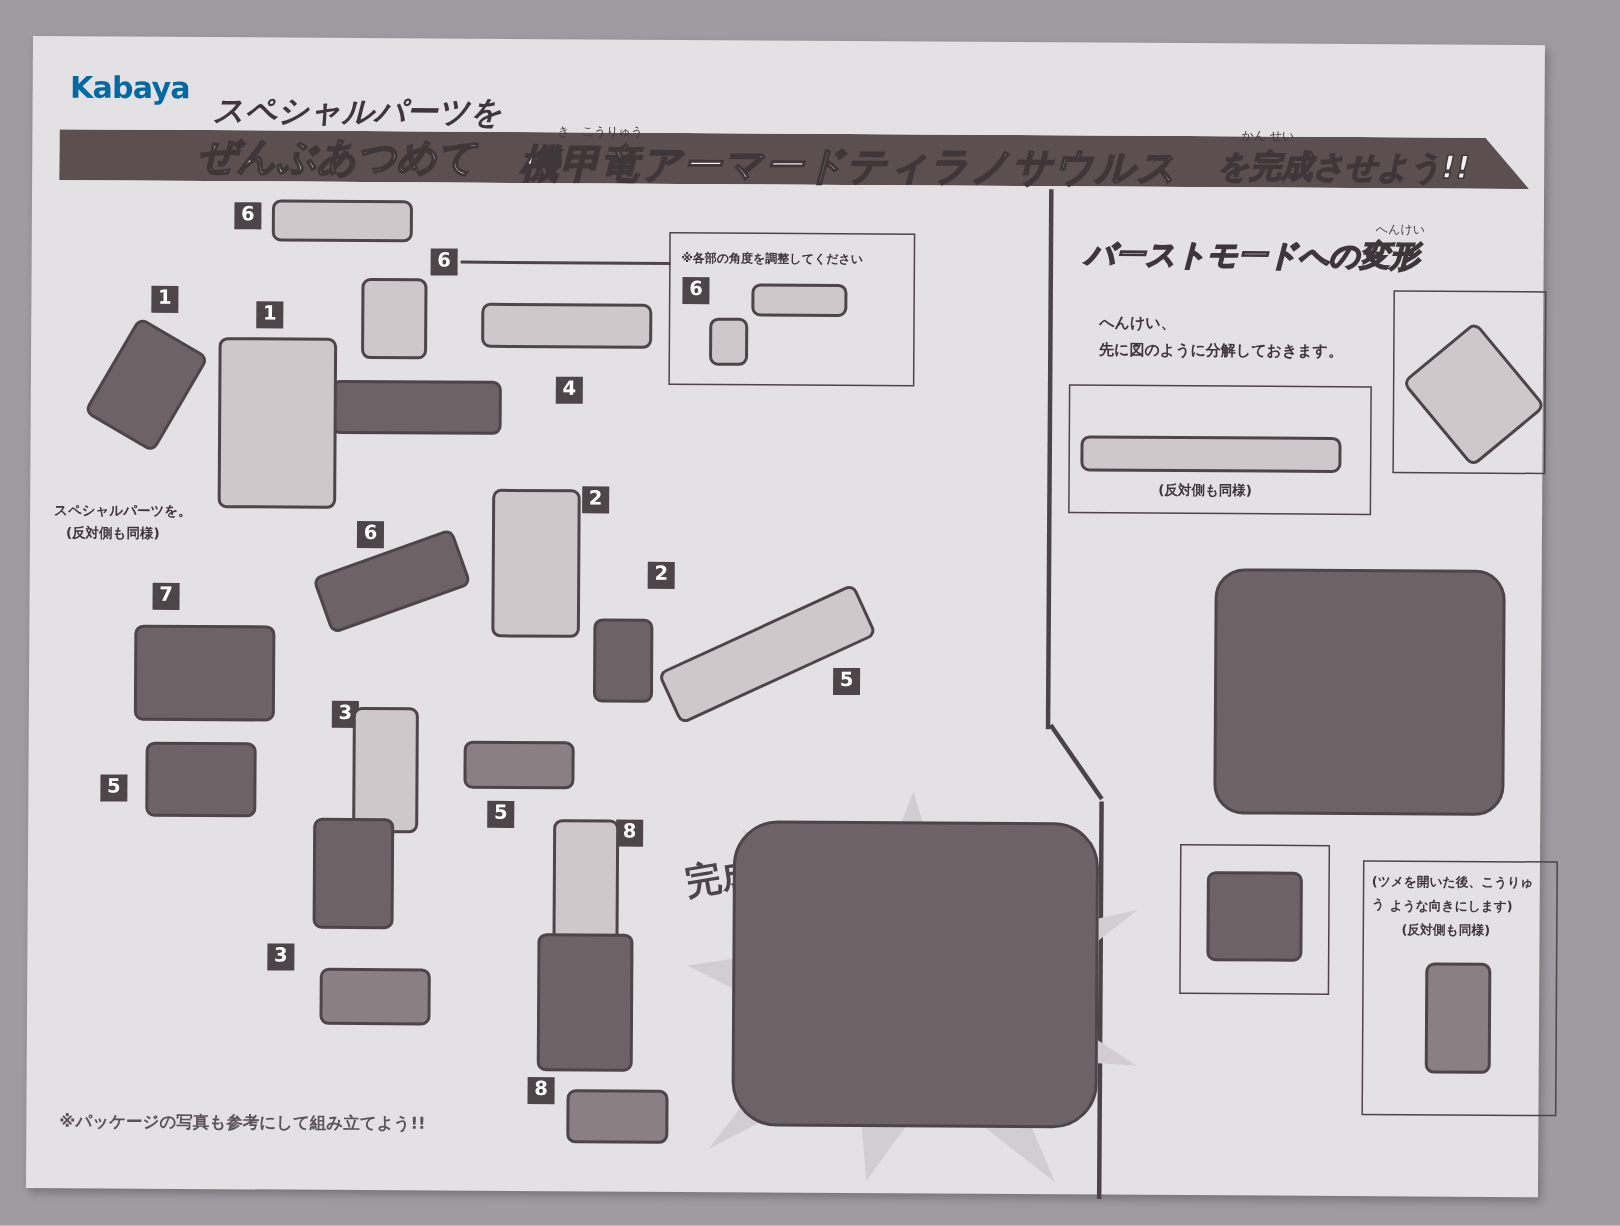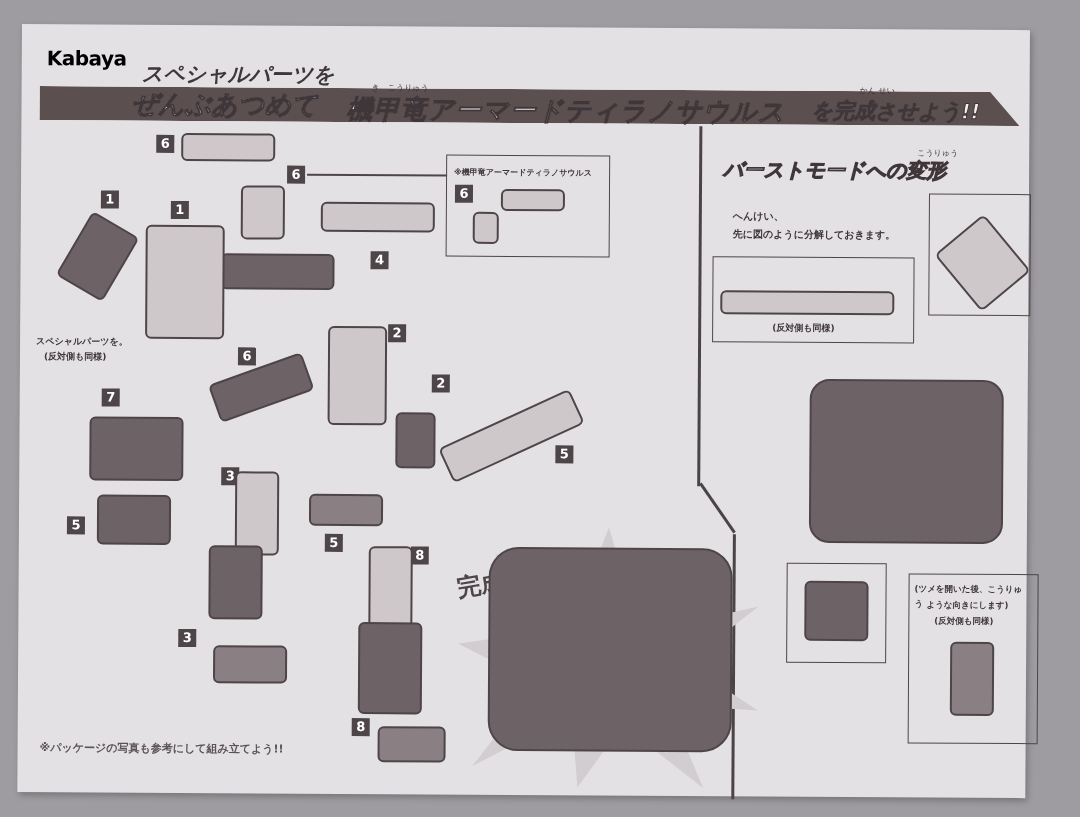--- a/index.html
+++ b/index.html
@@ -1,18 +1,18 @@
 <!DOCTYPE html>
 <html><head>
 <meta charset="utf-8">
 <style>
   html,body{margin:0;padding:0;}
   body{width:1080px;height:817px;background:#9e9ca0;position:relative;overflow:hidden;font-family:"DejaVu Sans",sans-serif;}
   .paper{position:absolute;left:22px;top:24px;width:1008px;height:768px;background:#e4e1e5;transform:rotate(0.35deg);transform-origin:0 0;box-shadow:2px 3px 6px rgba(0,0,0,.25);}
-  .logo{position:absolute;left:25px;top:22px;font-weight:bold;font-size:20px;color:#000000;letter-spacing:-0.5px;font-family:"DejaVu Sans",sans-serif;}
+  .logo{position:absolute;left:25px;top:22px;font-weight:bold;font-size:20px;color:#0369a1;letter-spacing:-0.5px;font-family:"DejaVu Sans",sans-serif;}
   .banner{position:absolute;left:18px;top:62px;width:980px;height:34px;background:#5b4f50;clip-path:polygon(0 0,97% 0,100% 100%,0 100%);}
   .sub1{position:absolute;left:120px;top:35px;font-size:21px;font-weight:bold;color:#3e3638;font-style:italic;}
   .sub2{position:absolute;left:110px;top:62px;font-size:26px;font-weight:bold;color:#f4f0f2;font-style:italic;-webkit-text-stroke:1px #3e3638;}
   .name{position:absolute;left:325px;top:66px;font-size:26px;font-weight:bold;color:#f4f0f2;font-style:italic;letter-spacing:1px;-webkit-text-stroke:1px #3e3638;}
   .ruby{position:absolute;font-size:8px;color:#3e3638;}
   .tail{position:absolute;left:790px;top:68px;font-size:21px;font-weight:bold;color:#f4f0f2;font-style:italic;-webkit-text-stroke:1px #3e3638;}
   .divider{position:absolute;background:#4a4448;}
   .num{position:absolute;width:18px;height:18px;background:#4e4548;color:#fff;font-weight:bold;font-size:13px;text-align:center;line-height:18px;}
   .part{position:absolute;background:#8a7f82;border:2px solid #4e4548;border-radius:6px;}
   .part.light{background:#cfc8cb;}
@@ -28,35 +28,35 @@
 </head>
 <body>
 
 <div class="paper">
   <div class="logo">Kabaya</div>
   <div class="banner"></div>
   <div class="sub1">スペシャルパーツを</div>
   <div class="sub2">ぜんぶあつめて</div>
   <div class="ruby" style="left:350px;top:56px;">き　こうりゅう</div>
   <div class="name">機甲竜アーマードティラノサウルス</div>
-  <div class="ruby" style="left:838px;top:56px;">かん せい</div>
+  <div class="ruby" style="left:806px;top:56px;">かん せい</div>
   <div class="tail">を完成させよう!!</div>
 
   <div class="divider" style="left:678px;top:98px;width:3px;height:360px;"></div>
   <div class="divider" style="left:680px;top:456px;width:3px;height:60px;transform:rotate(-35deg);transform-origin:0 0;"></div>
   <div class="divider" style="left:714px;top:506px;width:3px;height:265px;"></div>
 
   <div class="num" style="left:135px;top:110px;">6</div>
   <div class="part light" style="left:160px;top:108px;width:90px;height:24px;"></div>
   <div class="part light" style="left:220px;top:160px;width:40px;height:50px;"></div>
   <div class="num" style="left:266px;top:140px;">6</div>
   <div class="line" style="left:286px;top:148px;width:140px;height:1.5px;"></div>
 
   <div class="box" style="left:425px;top:128px;width:162px;height:100px;"></div>
-  <div class="note" style="left:433px;top:138px;font-size:8px;">※機甲竜アーマードティラノサウルス</div>
+  <div class="note" style="left:433px;top:138px;font-size:8px;">※各部の角度を調整してください</div>
   <div class="num" style="left:434px;top:158px;">6</div>
   <div class="part light" style="left:480px;top:162px;width:60px;height:18px;"></div>
   <div class="part light" style="left:452px;top:185px;width:22px;height:28px;"></div>
 
   <div class="part light" style="left:300px;top:176px;width:110px;height:26px;"></div>
   <div class="num" style="left:350px;top:225px;">4</div>
   <div class="part dark" style="left:200px;top:228px;width:110px;height:32px;"></div>
 
   <div class="num" style="left:80px;top:166px;">1</div>
   <div class="part dark" style="left:50px;top:195px;width:50px;height:70px;transform:rotate(30deg);"></div>
@@ -92,21 +92,21 @@
   <div class="num" style="left:392px;top:520px;">8</div>
   <div class="part light" style="left:350px;top:520px;width:40px;height:80px;"></div>
   <div class="part dark" style="left:340px;top:596px;width:60px;height:88px;"></div>
   <div class="num" style="left:334px;top:692px;">8</div>
   <div class="part" style="left:360px;top:700px;width:64px;height:32px;"></div>
 
   <div class="burst"></div>
   <div class="kansei">完成!!</div>
   <div class="part dark" style="left:470px;top:520px;width:240px;height:200px;border-radius:30px;"></div>
 
-  <div class="ruby" style="left:896px;top:118px;">こうりゅう</div>
+  <div class="ruby" style="left:896px;top:118px;">へんけい</div>
   <div class="sec-title">バーストモードへの変形</div>
   <div class="note" style="left:712px;top:180px;">へんけい、</div>
   <div class="note" style="left:712px;top:198px;">先に図のように分解しておきます。</div>
 
   <div class="box" style="left:692px;top:228px;width:200px;height:84px;"></div>
   <div class="part light" style="left:700px;top:262px;width:170px;height:20px;"></div>
   <div class="note" style="left:752px;top:292px;font-size:9px;">(反対側も同様)</div>
 
   <div class="box" style="left:908px;top:164px;width:100px;height:120px;"></div>
   <div class="part light" style="left:930px;top:196px;width:60px;height:70px;transform:rotate(-40deg);"></div>

